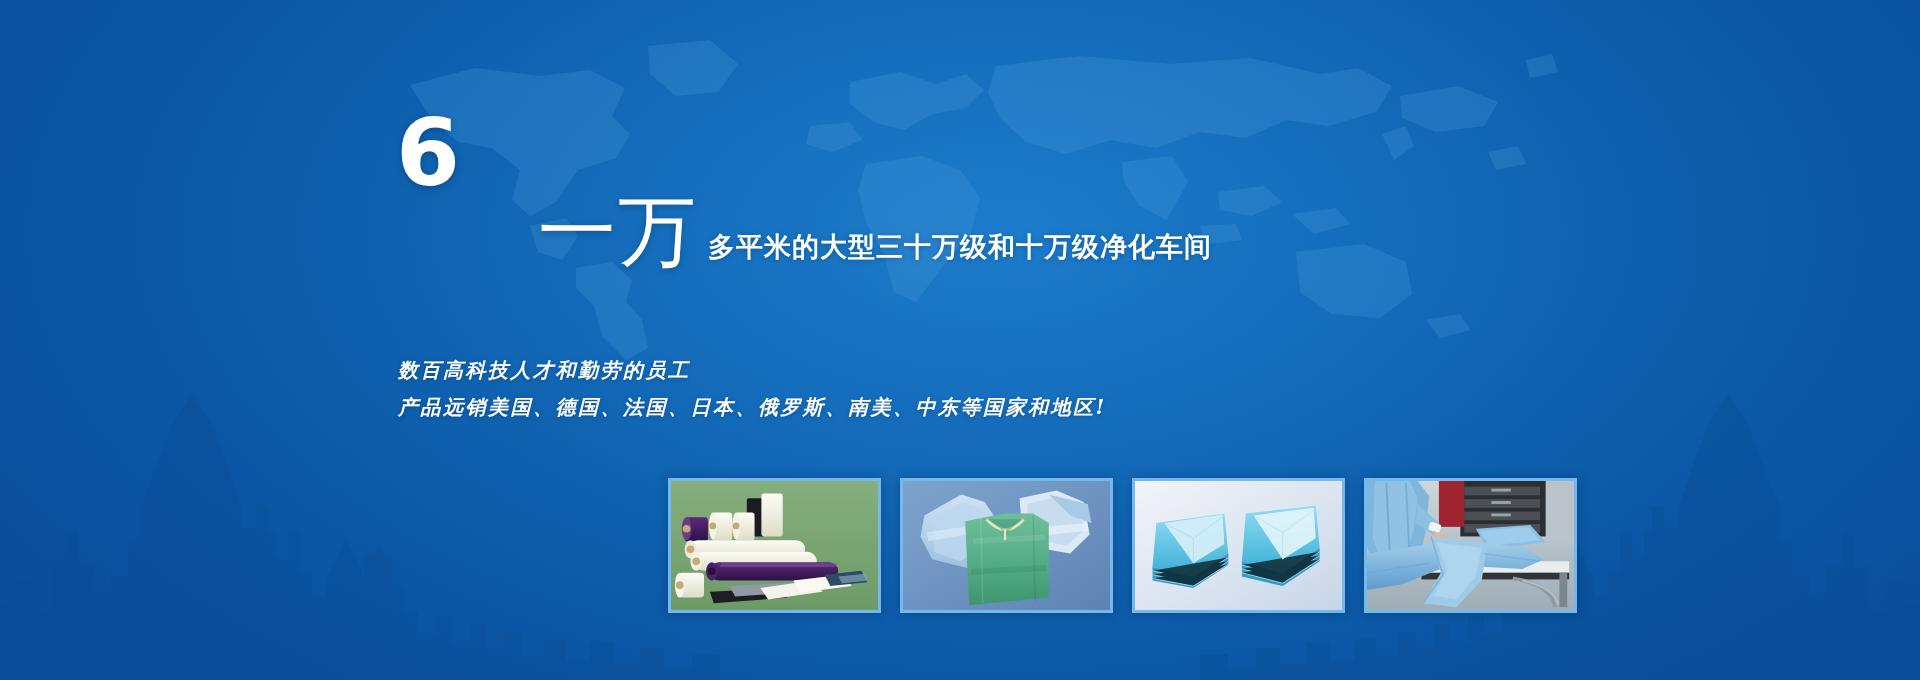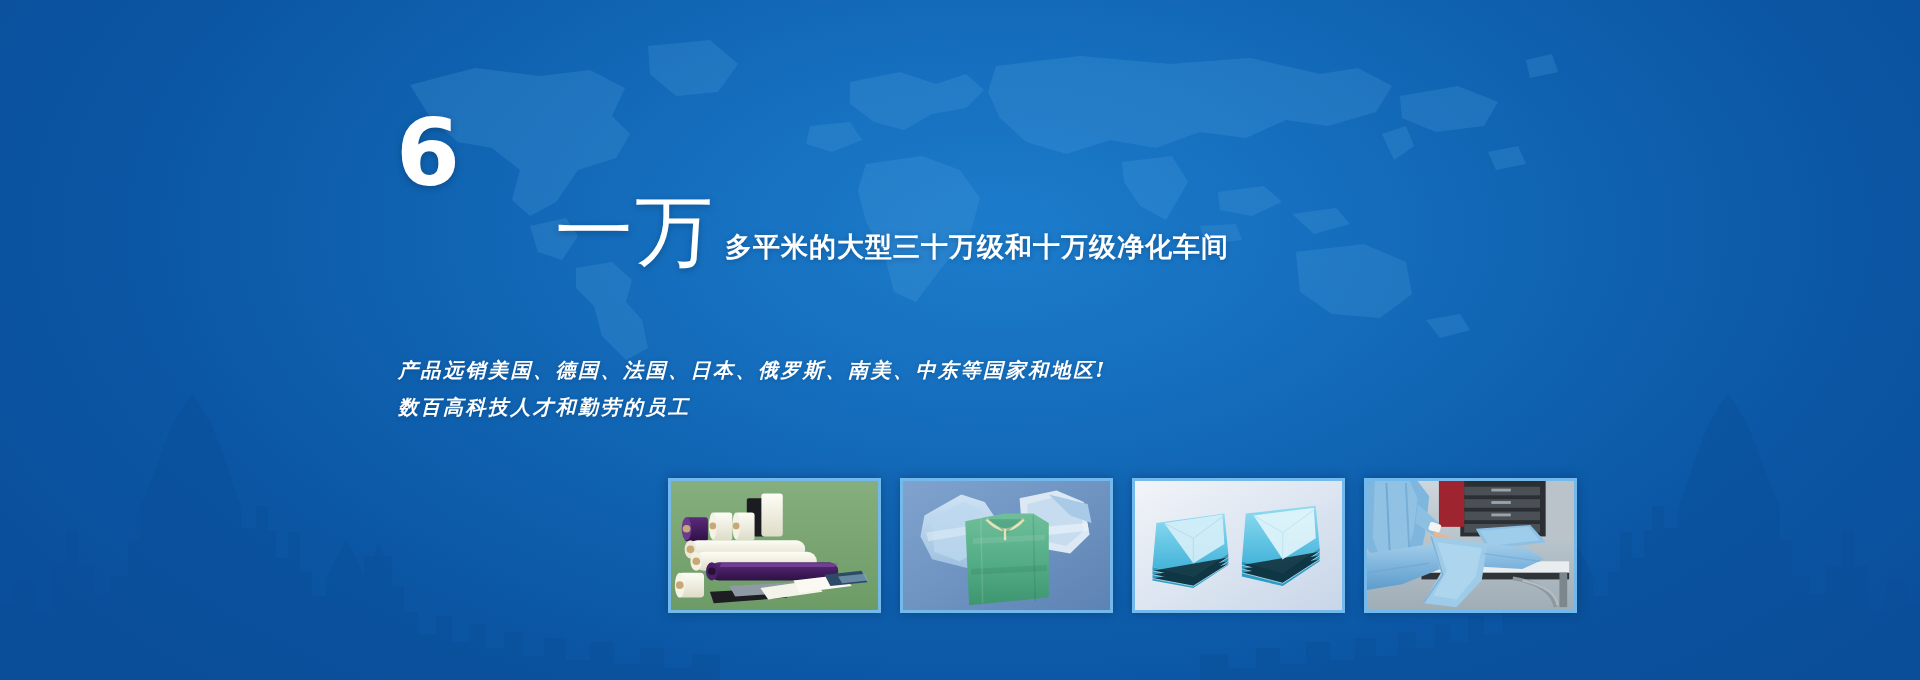--- a/index.html
+++ b/index.html
@@ -53,21 +53,21 @@
 
   .line{
     position:absolute;
     white-space:nowrap;
     color:#ffffff;
     display:flex;
     align-items:baseline;
   }
 
   .headline-1{ left:396px; top:112px; }
-  .headline-2{ left:555px; top:196px; }
+  .headline-2{ left:538px; top:196px; }
 
   .big-num{
     font-size:92px;
     line-height:.92;
     font-weight:700;
     letter-spacing:-2px;
     color:#ffffff;
     text-shadow:0 2px 7px rgba(2,34,70,.35);
   }
   .big-num.cjk{
@@ -212,22 +212,22 @@
     <div class="line headline-1">
       <span class="big-num">6</span>
     </div>
 
     <div class="line headline-2">
       <span class="big-num cjk">一万</span>
       <span class="sub-text">多平米的大型三十万级和十万级净化车间</span>
     </div>
 
     <div class="para">
+      <div>数百高科技人才和勤劳的员工</div>
       <div>产品远销美国、德国、法国、日本、俄罗斯、南美、中东等国家和地区!</div>
-      <div>数百高科技人才和勤劳的员工</div>
     </div>
 
   </div>
 
   <div class="photos">
 
     <div class="photo">
       <svg viewBox="0 0 213 135" preserveAspectRatio="none" aria-hidden="true">
         <defs>
           <linearGradient id="g1bg" x1="0" y1="0" x2="0" y2="1">

